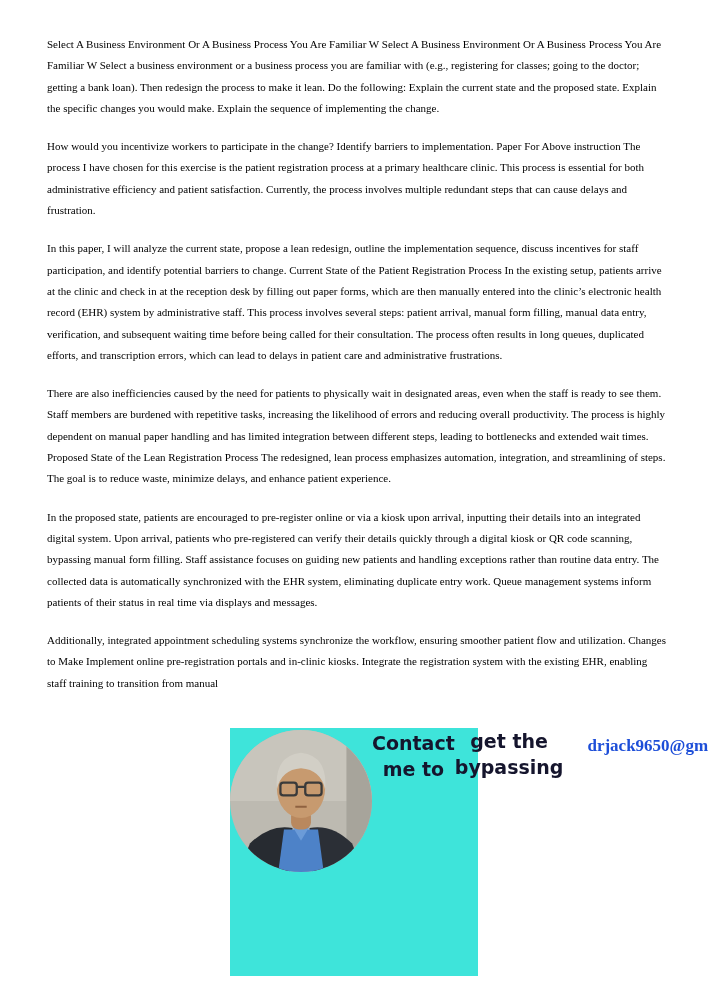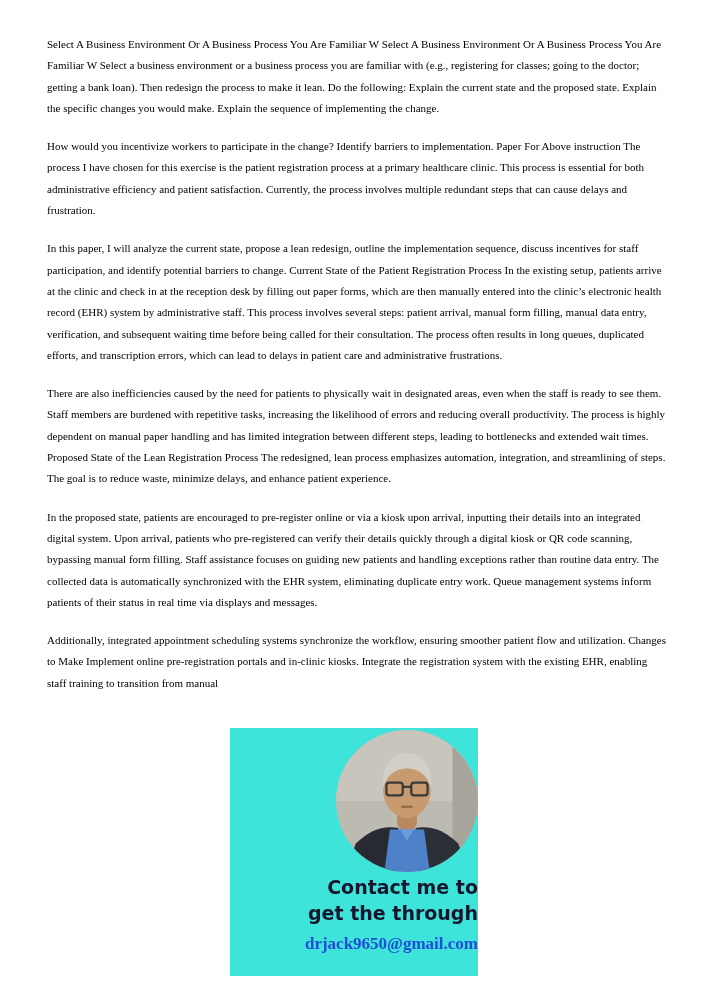--- a/index.html
+++ b/index.html
@@ -25,22 +25,22 @@
   .text-block p { margin: 0 0 17px 0; }
 
   .contact-card {
     position: absolute;
     left: 230px;
     top: 728px;
     width: 248px;
     height: 248px;
     background: #3ee4da;
     display: flex;
-    flex-direction: column;
-    align-items: flex-end;
+    flex-direction: row;
+    align-items: flex-start;
   }
   .photo {
     width: 142px;
     height: 142px;
     border-radius: 50%;
     overflow: hidden;
     margin-top: 2px;
     flex: 0 0 auto;
   }
   .photo svg { display: block; width: 100%; height: 100%; }
@@ -95,15 +95,15 @@
       <path d="M33,42 Q31,18 50,16 Q69,18 67,42 Q64,28 50,27 Q36,28 33,42 Z" fill="#d2cfc6"></path>
 
       <rect x="35.5" y="37" width="11.5" height="9" rx="2" fill="none" stroke="#3a3a3a" stroke-width="1.6"></rect>
       <rect x="53" y="37" width="11.5" height="9" rx="2" fill="none" stroke="#3a3a3a" stroke-width="1.6"></rect>
       <line x1="47" y1="40" x2="53" y2="40" stroke="#3a3a3a" stroke-width="1.6"></line>
 
       <line x1="46" y1="54" x2="54" y2="54" stroke="#8f6240" stroke-width="1.4"></line>
     </svg>
   </div>
   <div class="contact-line first">Contact me to</div>
-  <div class="contact-line">get the through</div>
+  <div class="contact-line">get the bypassing</div>
   <div class="email">drjack9650@gmail.com</div>
 </div>
 
 </body></html>

